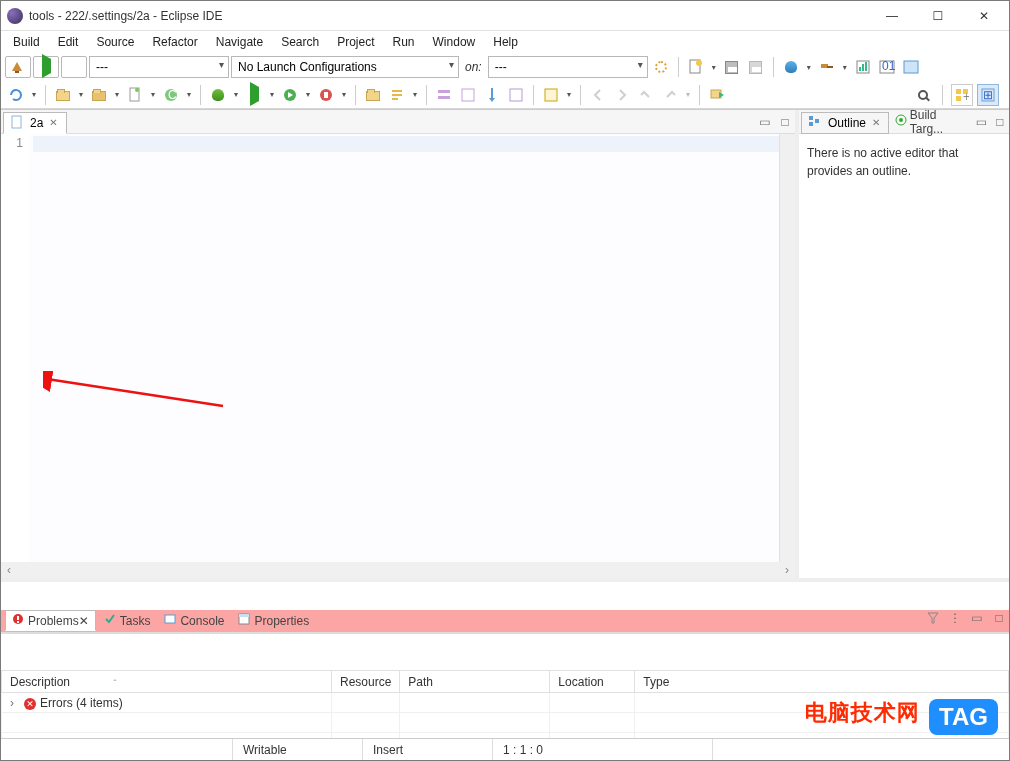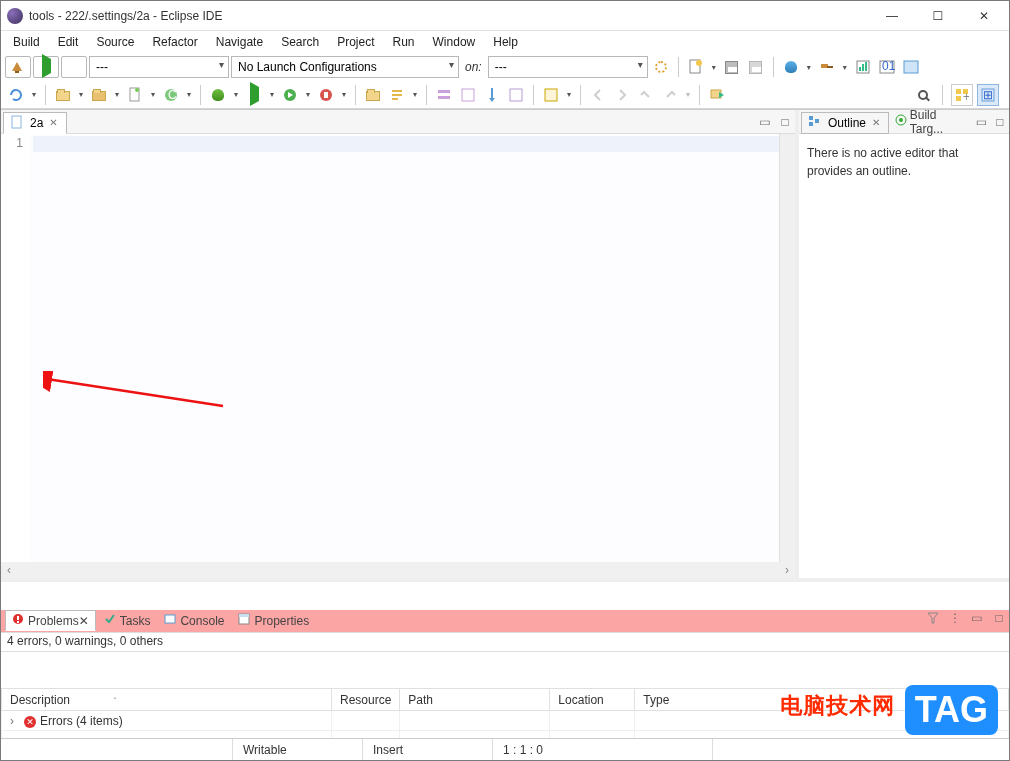--- a/index.html
+++ b/index.html
@@ -71,21 +71,21 @@
 .expand { display:inline-block; width:10px; color:#777; margin-right:4px;}
 .errico { display:inline-block; width:12px;height:12px;border-radius:50%;background:#e03030;color:#fff;font-size:9px;line-height:12px;text-align:center;margin-right:4px;}
 
 
 .statusbar { height:22px; border-top:1px solid #ccc; display:flex; align-items:center;padding-left:32px; }
 .statusbar .cell { height:22px; border-right:1px solid #ddd; padding:0 10px; display:flex; align-items:center; color:#333; }
 
 
 .watermark { position:absolute; right:12px; bottom:26px; text-align:right; pointer-events:none; }
 .watermark .cn { color:#ff2a00; font-size:22px; font-weight:bold; letter-spacing:1px; }
-.watermark .tag { display:inline-block; background:#1f8fff; color:#fff; font-size:36px; font-weight:bold; padding:4px 10px; border-radius:8px; margin-left:6px; vertical-align:middle;}
+.watermark .tag { display:inline-block; background:#1f8fff; color:#fff; font-size:24px; font-weight:bold; padding:4px 10px; border-radius:8px; margin-left:6px; vertical-align:middle;}
 .watermark .url { color:#1f8fff; font-size:15px; margin-top:2px; letter-spacing:0.5px;}
 
 
 .persp { display:flex; align-items:center; gap:4px; margin-left:auto; padding-right:6px;}
 .persp .pbtn { width:22px;height:22px; border:1px solid #ccc; display:flex;align-items:center;justify-content:center; }
 .persp .pbtn.active { background:#dbe9f8; border-color:#8fb8e0;}
 
 .toolbar .on-label { padding:0 4px; color:#333;font-style:italic; }
 </style>
 </head>
@@ -424,21 +424,20 @@
     <div class="spacer" style="flex:1"></div>
     <div class="pane-toolbtn">
         <svg width="12" height="12">
           <polygon points="1,1 11,1 7,6 7,11 5,11 5,6" fill="none" stroke="#888"></polygon>
         </svg>
       </div>
     <div class="pane-toolbtn">⋮</div>
     <div class="pane-toolbtn">▭</div>
     <div class="pane-toolbtn">□</div>
   </div>
-  <div class="views-subhead">4 errors, 0 warnings, 0 others</div>
   <div class="views-table">
     <table>
       <thead>
           <tr>
         <th style="width:330px"><span>Description</span> <span style="color:#999;font-size:9px;margin-left:40px">ˆ</span></th>
         <th style="width:60px">Resource</th>
         <th style="width:150px">Path</th>
         <th style="width:85px">Location</th>
         <th>Type</th>
       </tr>

